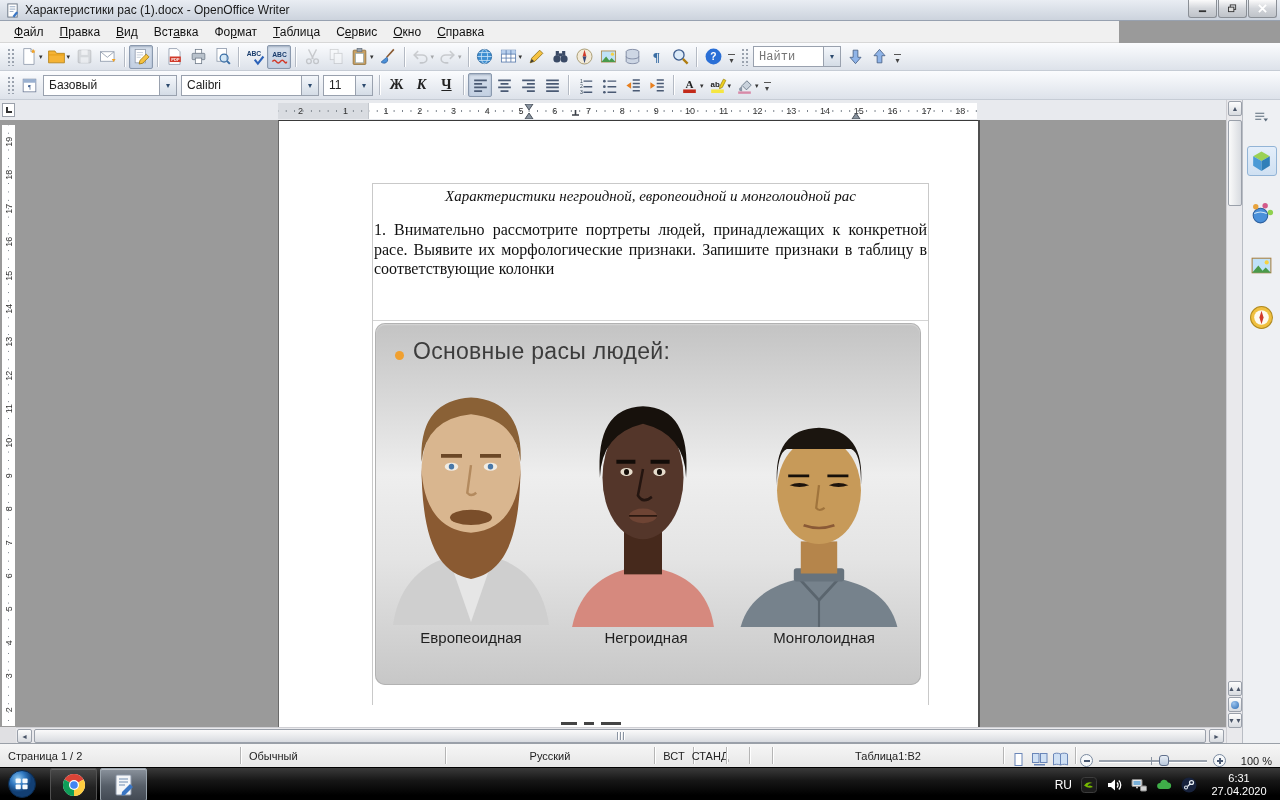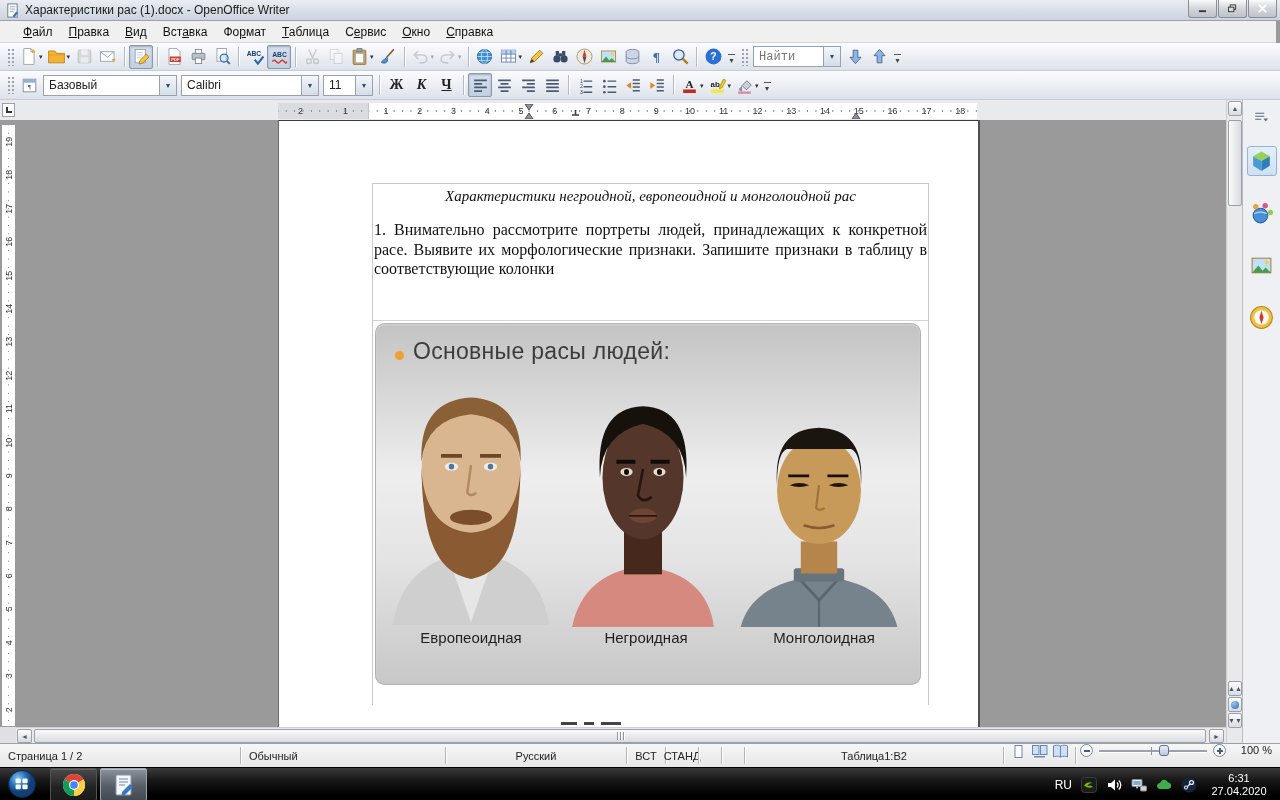--- a/index.html
+++ b/index.html
@@ -6,21 +6,21 @@
   html,body{width:1280px;height:800px;overflow:hidden}
   body{position:relative;font-family:"Liberation Sans",sans-serif;background:#9a9a9a;font-size:12px;color:#222}
   
   .titlebar{position:absolute;left:0;top:0;width:1280px;height:21px;background:linear-gradient(#e9edf3,#ccd3dd);border-bottom:1px solid #97a1b0;display:flex;align-items:center;padding-left:5px}
   .titlebar .appicon{width:15px;height:15px;margin-right:5px}
   .titlebar .ttext{font-size:12px;color:#1a1a1a;white-space:nowrap}
   .winbtns{position:absolute;right:3px;top:0;display:flex}
   .winbtn{width:29px;height:18px;margin-left:1px;border:1px solid #8a8f96;border-top:none;border-radius:0 0 3px 3px;background:linear-gradient(#fbfbfb,#d2d5da 50%,#bfc3c9);display:flex;align-items:center;justify-content:center}
   .winbtn svg{width:11px;height:9px}
   
-  .menubar{position:absolute;left:0;top:21px;width:1276px;height:22px;background:#f0f0f0;border-bottom:1px solid #d7d7d7;display:flex;align-items:center;padding-left:15px}
+  .menubar{position:absolute;left:0;top:21px;width:1119px;height:22px;background:#f0f0f0;border-bottom:1px solid #d7d7d7;display:flex;align-items:center;padding-left:6px}
   .menu-item{padding:3px 8px;color:#111;cursor:default}
   
   .tbrow{position:absolute;left:0;width:1280px;background:linear-gradient(#fbfcfe,#e6eaf0 70%,#dde2ea);border-bottom:1px solid #c6ccd5;display:flex;align-items:center;padding-left:4px}
   .tb1{top:43px;height:28px}
   .tb2{top:71px;height:29px}
   .grip{width:7px;height:18px;margin:0 3px;background-image:radial-gradient(circle,#9aa2ae 1px,transparent 1.2px);background-size:4px 4px}
   .flexgrp{display:flex;align-items:center}
   .tbtn{height:24px;min-width:24px;padding:0 1px;display:flex;align-items:center;justify-content:center;border:1px solid transparent;border-radius:2px;position:relative}
   .tbtn svg.ic{width:19px;height:19px}
   .tbtn .caret{display:none;font-size:7px;color:#333;margin-left:1px;line-height:1}
@@ -78,24 +78,24 @@
   .hthumb{position:absolute;top:1px;left:18px;width:1172px;height:14px;border:1px solid #9aa0aa;border-radius:2px;background:linear-gradient(#fafafa,#d8dbe0);display:flex;align-items:center;justify-content:center;gap:2px}
   .hthumb i{width:1px;height:8px;background:#8a94a2;box-shadow:1px 0 0 #fff}
   .corner-bl{position:absolute;left:0;top:727px;width:16px;height:16px;background:#e0e0e3}
   
   .sidebar{position:absolute;left:1242px;top:100px;width:38px;height:643px;background:#eef0f3;border-left:1px solid #b9bdc4;display:flex;flex-direction:column;align-items:center}
   .sb-opts{margin-top:10px;width:18px;height:14px}
   .sbtab{width:30px;height:30px;margin-top:22px;display:flex;align-items:center;justify-content:center;border:1px solid transparent;border-radius:3px}
   .sbtab.active{border-color:#92b4d6;background:linear-gradient(#e4eefa,#cfe0f2)}
   .sbtab svg{width:25px;height:25px}
   
-  .statusbar{position:absolute;left:0;top:743px;width:1280px;height:24px;background:linear-gradient(#f6f6f6,#e7e7e7);border-top:1px solid #9aa0a8;display:flex;align-items:flex-start;font-size:11px;color:#222}
+  .statusbar{position:absolute;left:0;top:743px;width:1280px;height:24px;background:linear-gradient(#f6f6f6,#e7e7e7);border-top:1px solid #9aa0a8;display:flex;align-items:flex-end;font-size:11px;color:#222}
   .sb-sep{width:1px;align-self:stretch;margin:3px 0;background:#b5b5b5;box-shadow:1px 0 0 #fff}
   .sb-cell{display:flex;align-items:center;height:100%;padding:0 8px;white-space:nowrap}
-  .c1{width:240px}.c2{width:204px}.c3{width:180px;justify-content:center}.c4{width:38px;justify-content:center}.c5{width:32px;justify-content:center}.c6{width:22px}.c7{width:22px}.c8{flex:1;justify-content:center}
+  .c1{width:240px}.c2{width:204px}.c3{width:208px;justify-content:center}.c4{width:38px;justify-content:center}.c5{width:32px;justify-content:center}.c6{width:22px}.c7{width:22px}.c8{flex:1;justify-content:center}
   .viewicons{display:flex;gap:4px;align-items:center;padding:0 6px}
   .viewicons svg{width:17px;height:15px}
   .zoomgrp{display:flex;align-items:center;gap:6px;padding:0 4px}
   .zoomctl{width:13px;height:13px;border:1px solid #7a8aa0;border-radius:50%;background:#f6f8fa;position:relative}
   .zoomctl::before{content:"";position:absolute;left:2.5px;top:5px;width:6px;height:1.6px;background:#4a5a74}
   .zoomctl.plus::after{content:"";position:absolute;left:5px;top:2.5px;width:1.6px;height:6px;background:#4a5a74}
   .zslider{position:relative;width:108px;height:13px}
   .zslider .track{position:absolute;left:0;top:6px;width:100%;height:2px;background:#9aa2ae;box-shadow:0 1px 0 #fff}
   .zslider .tick{position:absolute;left:52px;top:3px;width:1px;height:8px;background:#8a94a2}
   .zslider .thumb{position:absolute;left:60px;top:1px;width:10px;height:11px;border:1px solid #60708c;border-radius:3px;background:linear-gradient(#e8eef6,#b9c8dc)}

